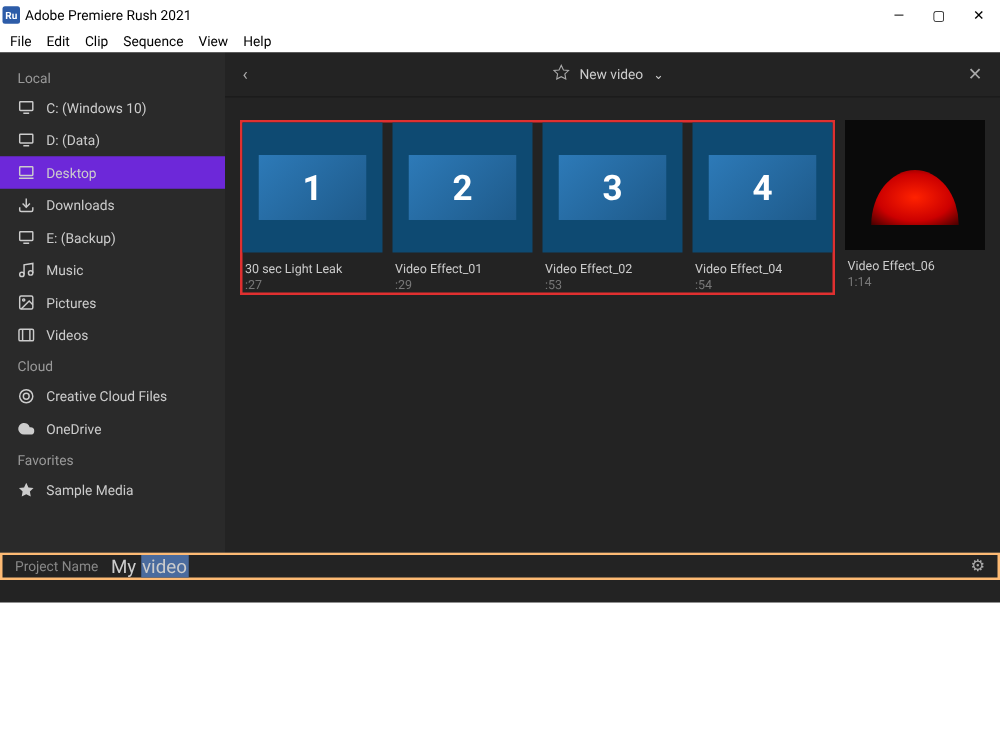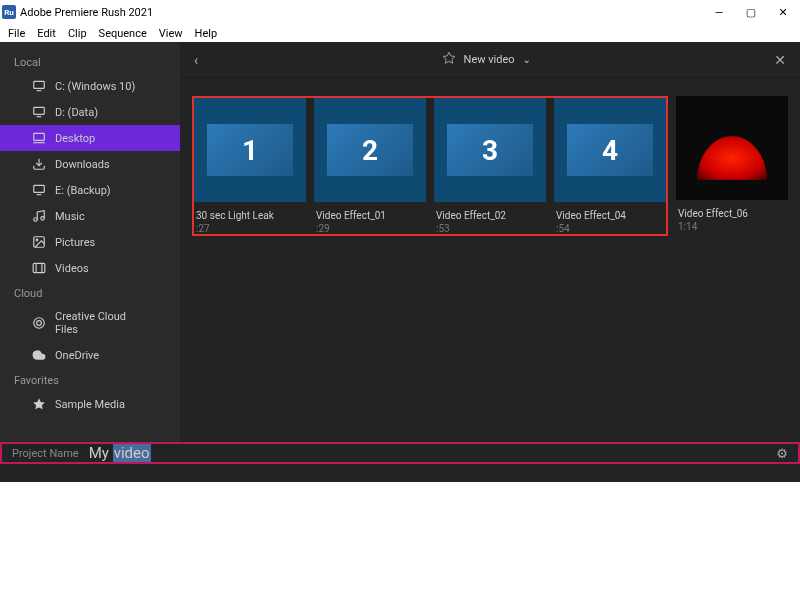--- a/index.html
+++ b/index.html
@@ -6,41 +6,41 @@
 body{background:#fff;width:800px;height:589px;overflow:hidden}
 .titlebar{height:22px;background:#fff;display:flex;align-items:center;padding:12px 2px;font-size:11px}
 .app-icon{width:14px;height:14px;background:#2d5ca8;border-radius:2px;display:flex;align-items:center;justify-content:center;color:#fff;font-size:8px;font-weight:bold;margin-right:4px}
 .titlebar-controls{margin-left:auto;display:flex;gap:18px;padding-right:8px}
 .tc{width:14px;height:14px;display:flex;align-items:center;justify-content:center;font-size:11px;cursor:pointer}
 .menubar{height:18px;background:#fff;display:flex;align-items:center;padding:0 8px;font-size:11px;gap:12px}
 .menubar span{cursor:pointer}
 .main{display:flex;height:400px;background:#2a2a2a}
 .sidebar{width:190px;background:#2a2a2a;padding:8px 0;overflow-y:auto}
 .sb-section{color:#999;font-size:11px;padding:6px 14px 4px}
-.sb-item{display:flex;align-items:center;padding:6px 32px;color:#ccc;font-size:11px;cursor:pointer;gap:9px}
+.sb-item{display:flex;align-items:center;padding:6px 14px;color:#ccc;font-size:11px;cursor:pointer;gap:9px}
 .sb-item.active{background:#6d28d9}
 .sb-item .icon{width:14px;height:14px;display:flex;align-items:center;justify-content:center;flex-shrink:0}
 .content{flex:1;background:#232323;display:flex;flex-direction:column}
 .content-header{height:36px;display:flex;align-items:center;padding:0 14px;border-bottom:1px solid #1a1a1a}
 .back-btn{color:#aaa;cursor:pointer;font-size:14px}
 .header-center{flex:1;display:flex;align-items:center;justify-content:center;gap:8px;color:#ccc;font-size:11px}
 .close-btn{color:#aaa;cursor:pointer;font-size:14px}
 .grid{padding:18px 12px;display:flex;gap:8px}
 .item{width:112px;cursor:pointer}
 .thumb{width:112px;height:104px;display:flex;align-items:center;justify-content:center;position:relative}
 .thumb.blue{background:#0e4a72}
 .thumb.blue .inner{background:linear-gradient(135deg,#2d7ab8,#1e5a8a);width:86px;height:52px;display:flex;align-items:center;justify-content:center;color:#fff;font-size:28px;font-weight:bold}
 .thumb.black{background:#0a0a0a}
 .red-circle{width:70px;height:44px;background:radial-gradient(ellipse at center,#ff2200,#cc0000 60%,#440000);border-radius:50% 50% 0 0/100% 100% 0 0;margin-top:20px}
 .item-label{color:#ccc;font-size:10px;margin-top:8px;padding:0 2px}
 .item-dur{color:#777;font-size:10px;margin-top:2px;padding:0 2px}
 .red-box{border:2px solid #e03030}
 .bottom{height:40px;background:#232323}
 .project-bar{display:flex;align-items:center;padding:0 10px;height:22px}
-.project-bar.red-border{border:2px solid #be185d}
+.project-bar.red-border{border:2px solid #fdba74}
 .pn-label{color:#888;font-size:11px}
 .pn-value{color:#ccc;font-size:15px;margin-left:10px}
 .pn-value .sel{background:#4a6b9e;padding:0 1px}
 .gear{margin-left:auto;color:#aaa;cursor:pointer;font-size:13px}
 svg{width:14px;height:14px}
 .star-ico svg{fill:none;stroke:#aaa;stroke-width:1.5}
 .chev{font-size:10px}
 </style>
 </head>
 <body>

